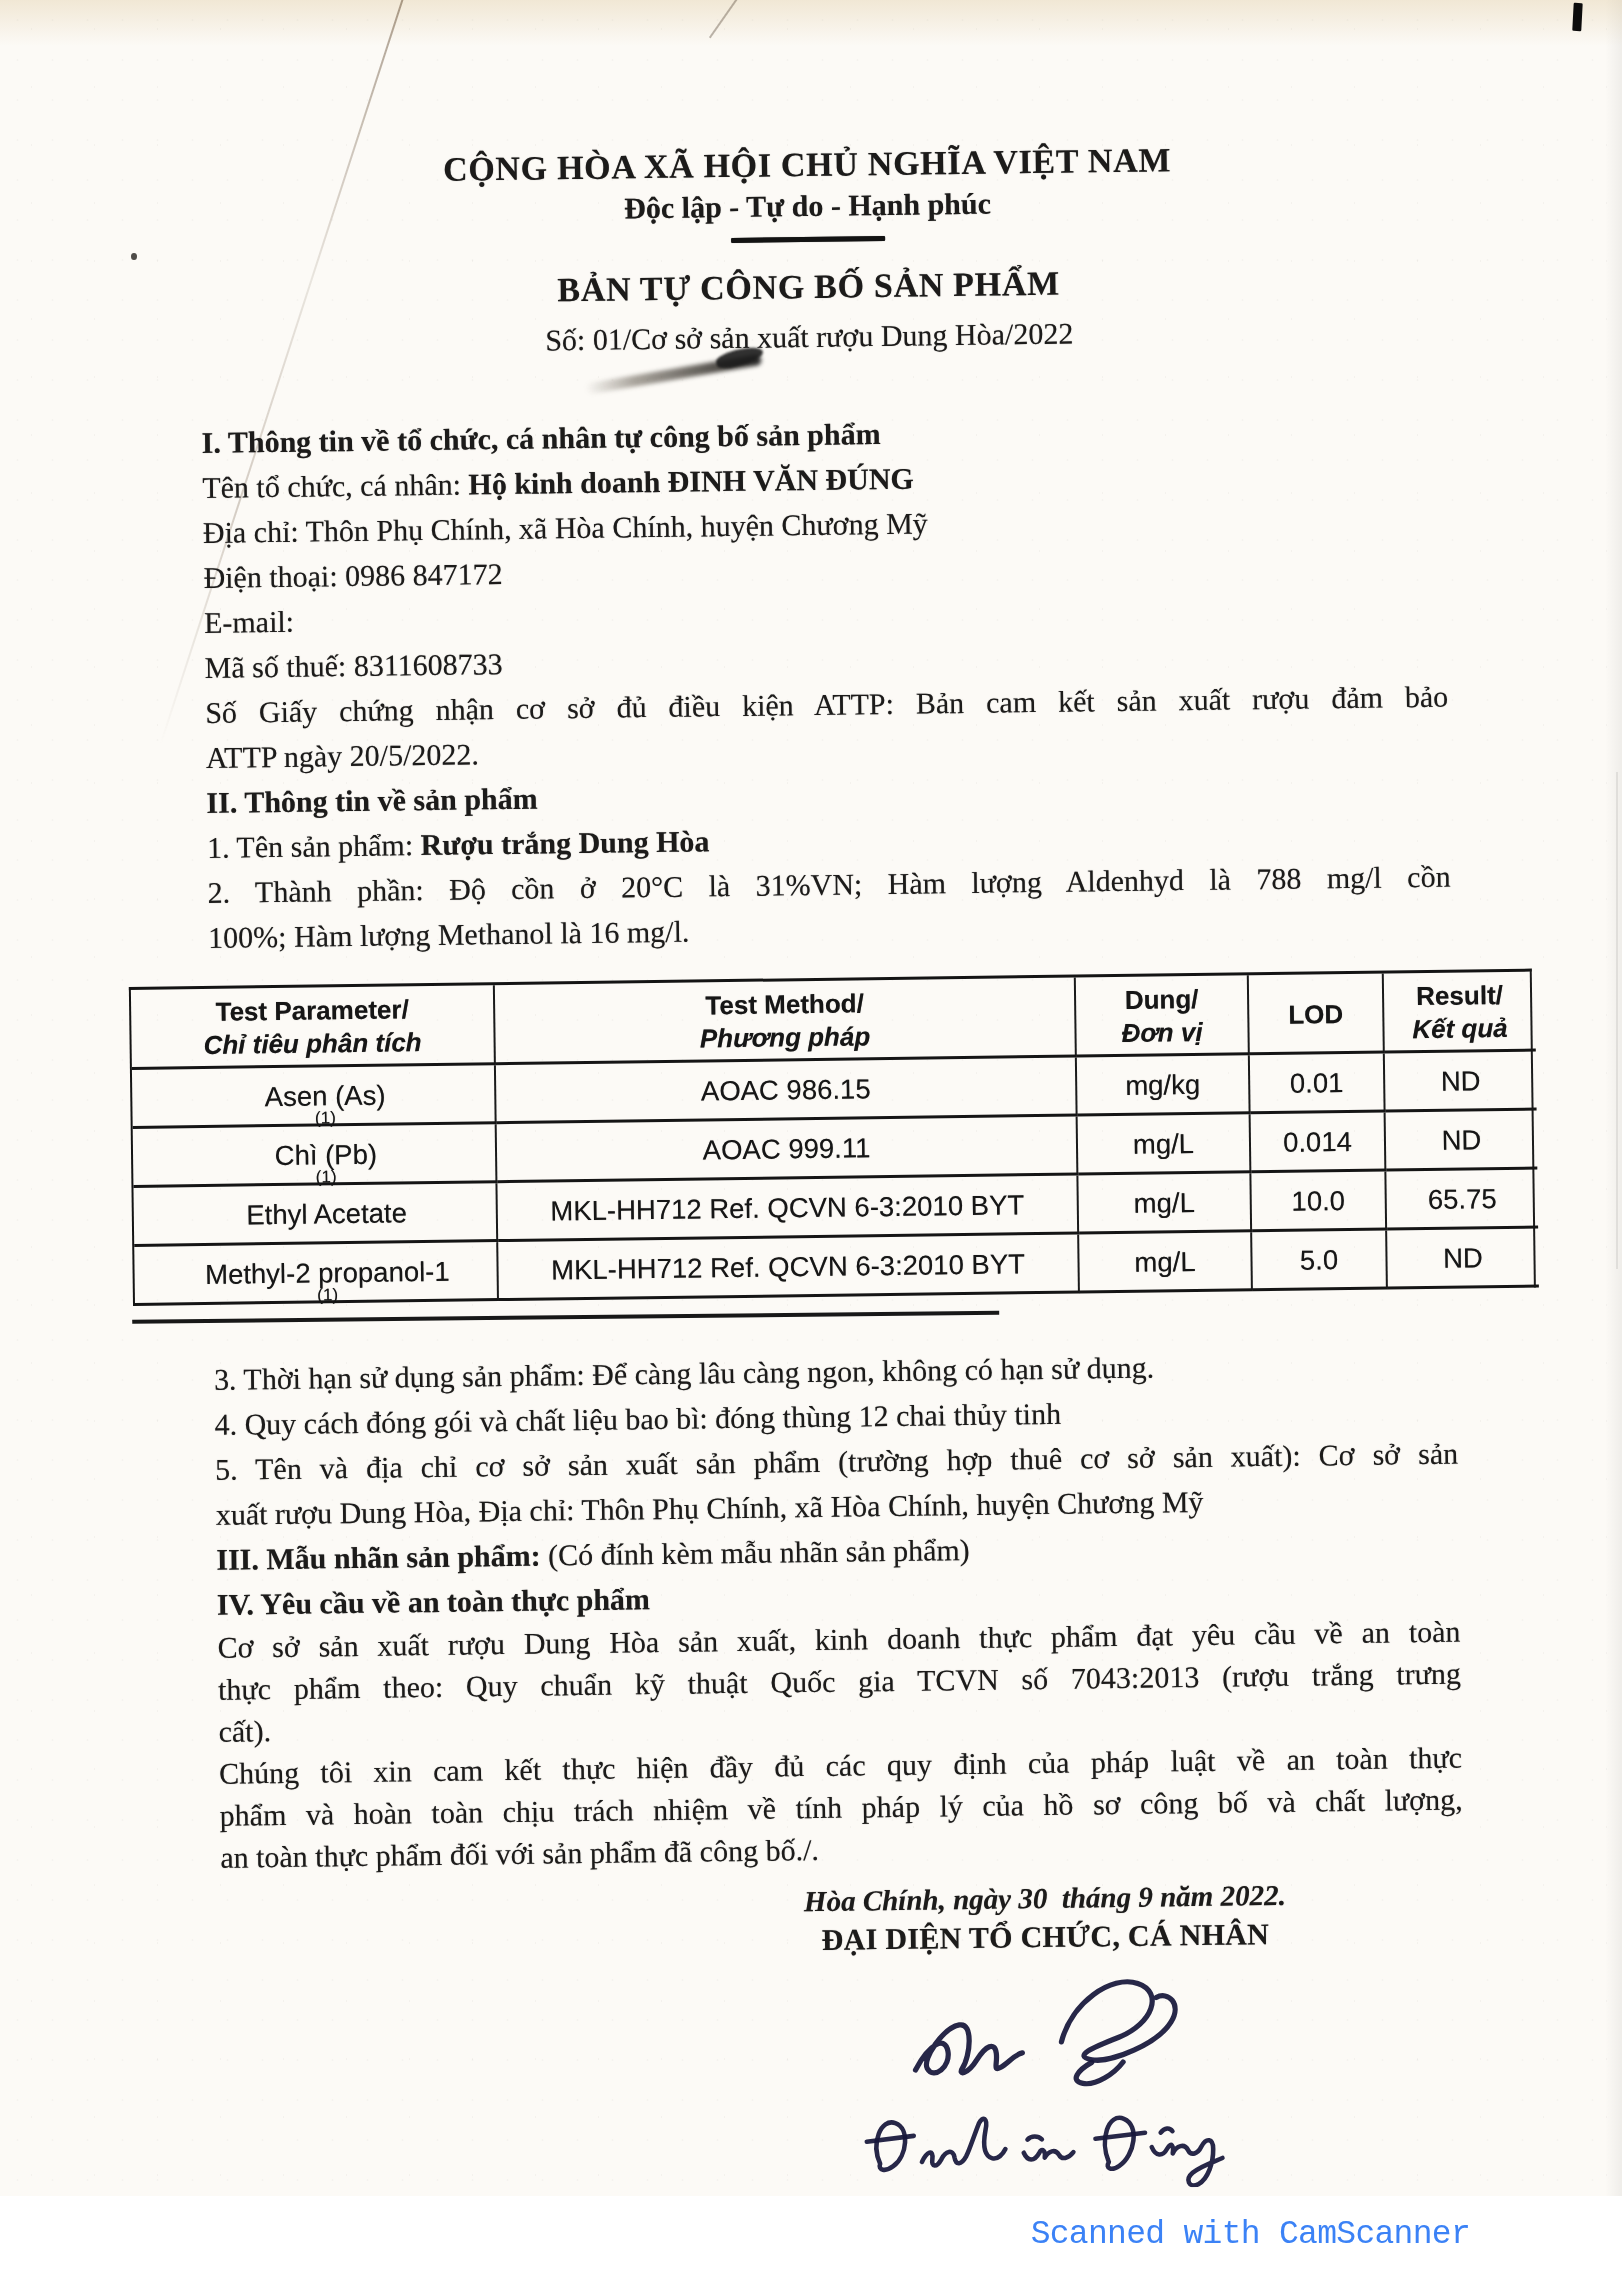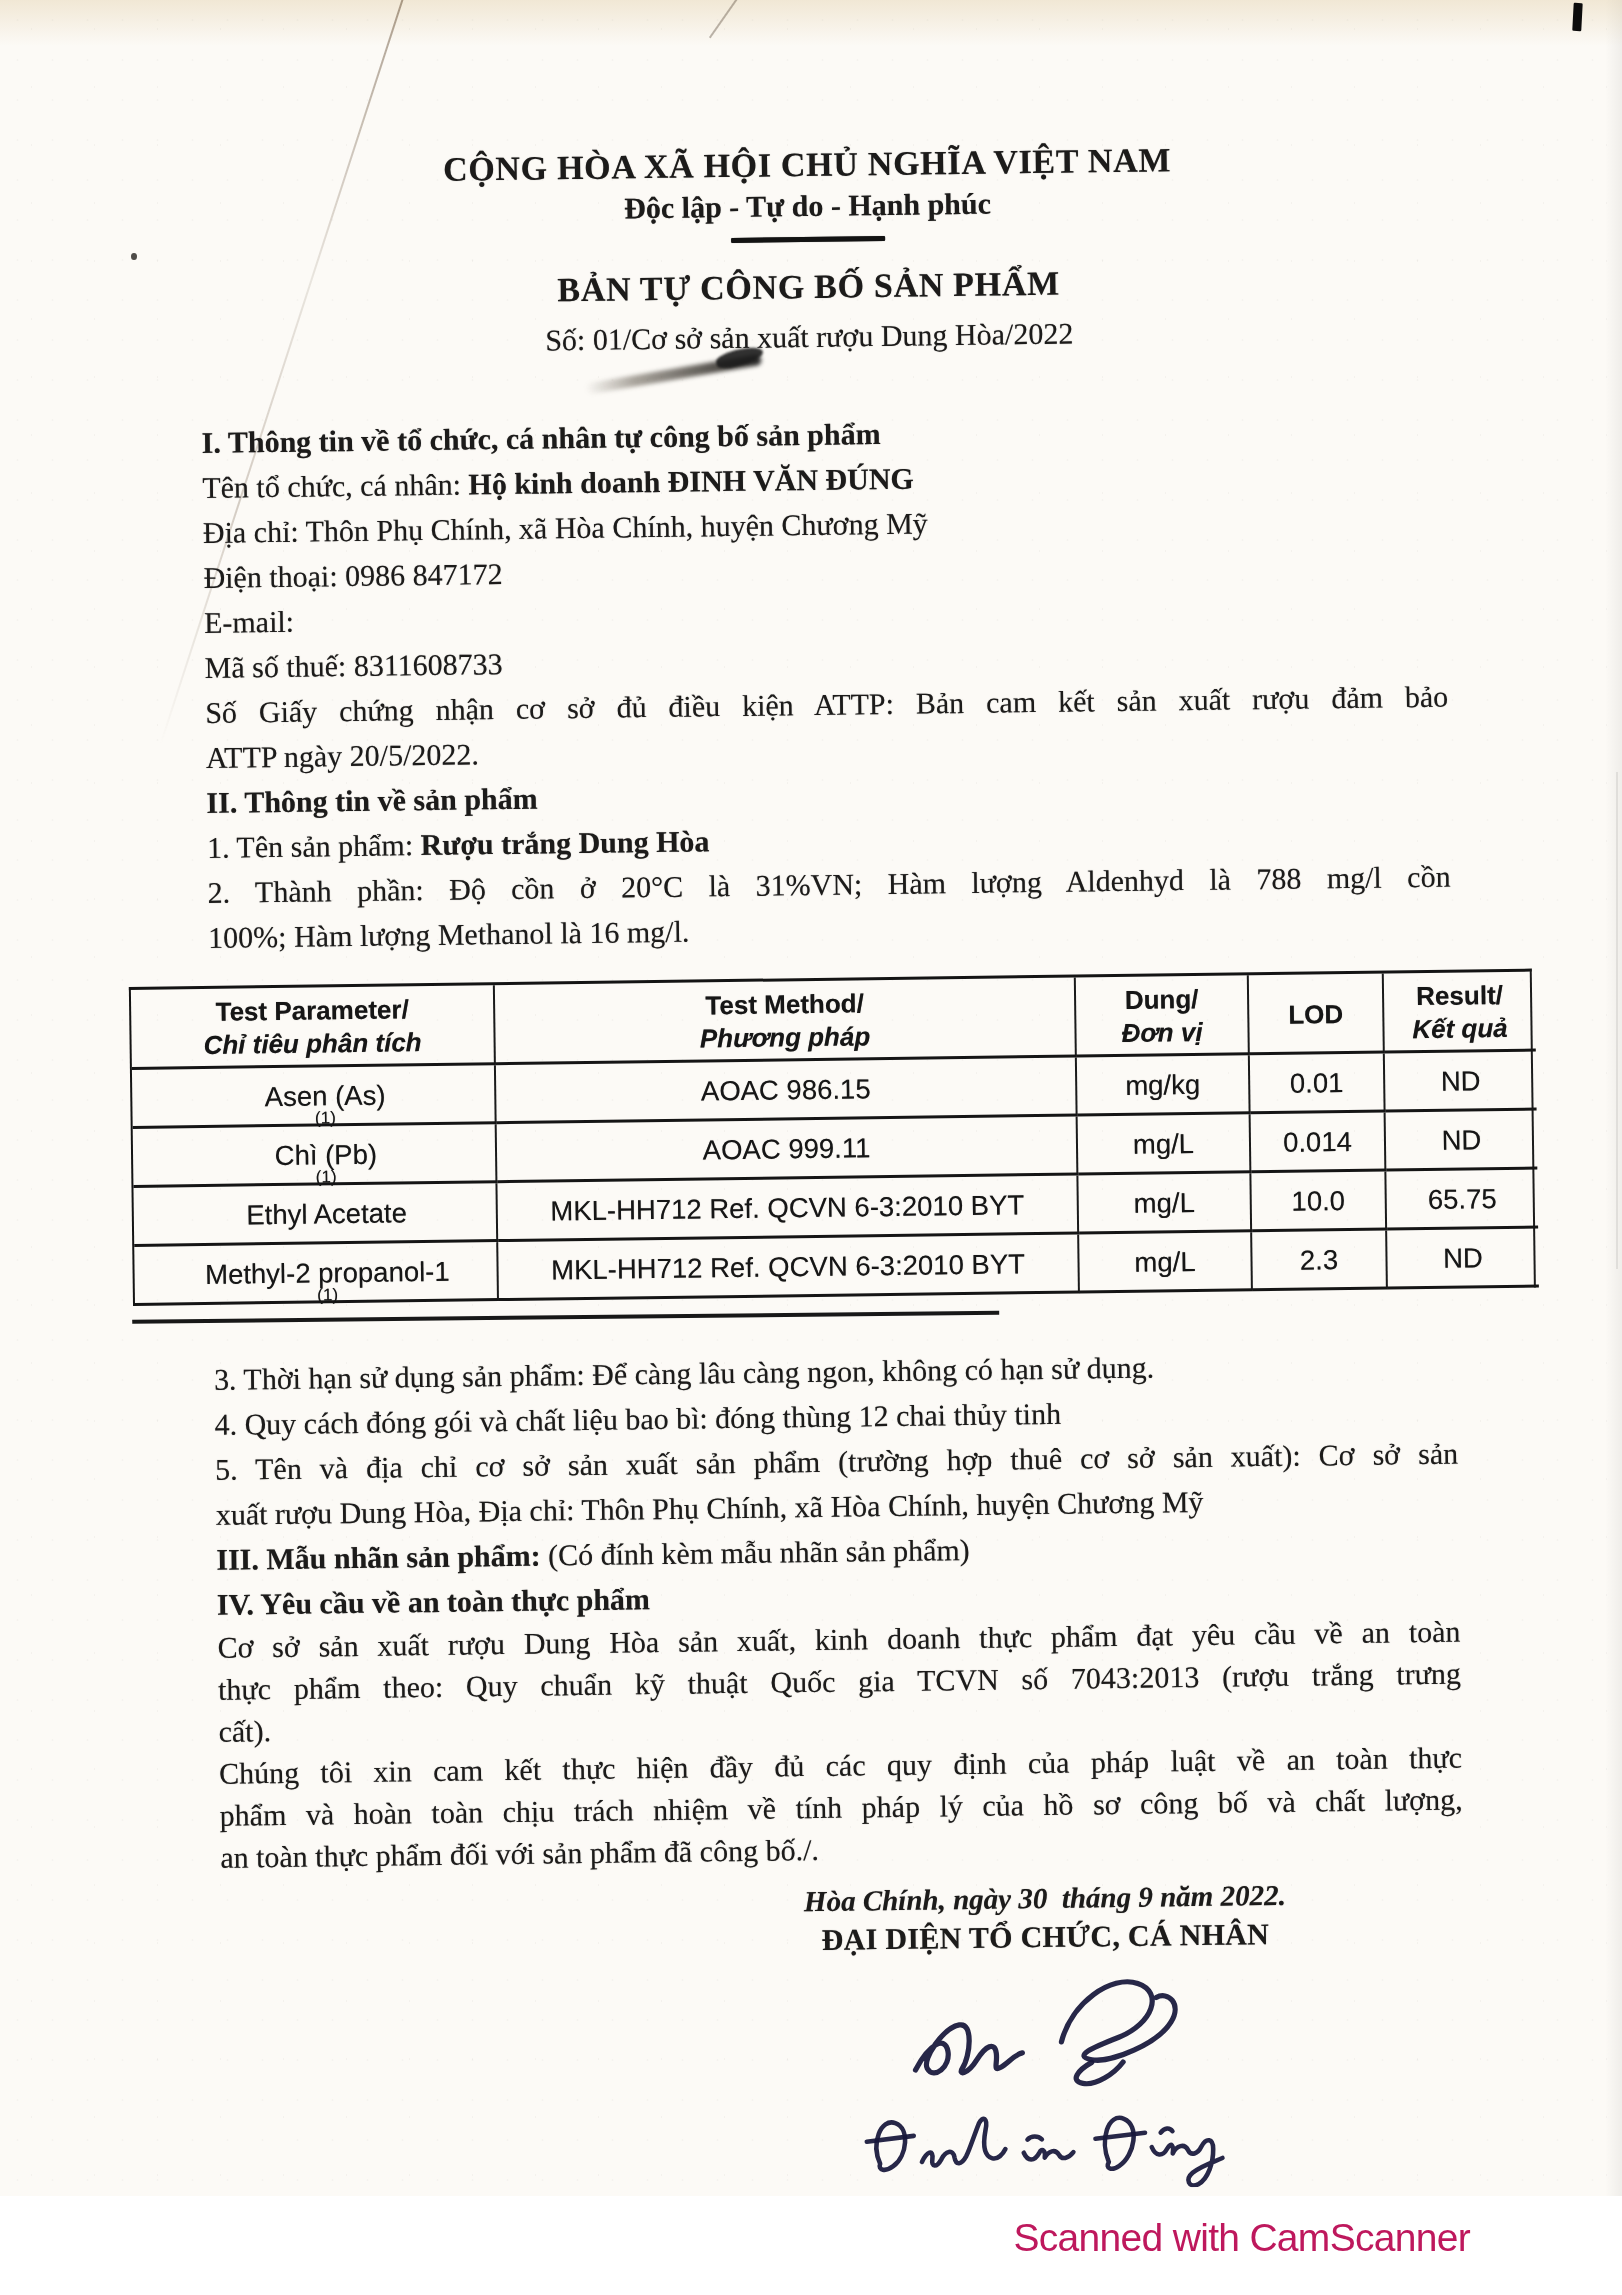--- a/index.html
+++ b/index.html
@@ -85,22 +85,22 @@
   .representative{font-weight:700;font-size:30px;line-height:39px;letter-spacing:0.3px;}
   .sig-svg{display:block;margin:9.2px 0 0 177px;}
   .sig-name-svg{display:block;margin:-2.6px 0 0 131px;}
   .sig-stroke{fill:none;stroke:#17173a;stroke-width:8;stroke-linecap:round;stroke-linejoin:round;opacity:.93;}
   .sig-stroke-thin{fill:none;stroke:#17173a;stroke-width:7;stroke-linecap:round;stroke-linejoin:round;opacity:.93;}
 
   
   .footer-strip{position:absolute;left:0;right:0;bottom:0;height:99px;background:#ffffff;}
   .footer-text{
     position:absolute;right:152px;top:19.6px;
-    font-family:Liberation Sans, sans-serif;
-    font-size:39px;letter-spacing:-0.7px;color:#be185d;
+    font-family:Liberation Mono, monospace;
+    font-size:33px;letter-spacing:-0.7px;color:#3b82f6;
   }
 </style>
 </head>
 <body>
 
 <div class="sheet">
 
   <div class="crease"></div>
   <div class="crease2"></div>
   <div class="corner-tick"></div>
@@ -211,21 +211,21 @@
             <span>Methyl-2 propanol-1</span>
             <sup>(1)</sup>
           </div>
         <div>
             <span>MKL-HH712 Ref. QCVN 6-3:2010 BYT</span>
           </div>
         <div>
             <span>mg/L</span>
           </div>
         <div>
-            <span>2.3</span>
+            <span>5.0</span>
           </div>
         <div>
             <span>ND</span>
           </div>
       </div>
 
       <p style="margin-top:52px">3. Thời hạn sử dụng sản phẩm: Để càng lâu càng ngon, không có hạn sử dụng.</p>
       <p>4. Quy cách đóng gói và chất liệu bao bì: đóng thùng 12 chai thủy tinh</p>
       <p class="jline">5. Tên và địa chỉ cơ sở sản xuất sản phẩm (trường hợp thuê cơ sở sản xuất): Cơ sở sản</p>
       <p>xuất rượu Dung Hòa, Địa chỉ: Thôn Phụ Chính, xã Hòa Chính, huyện Chương Mỹ</p>

